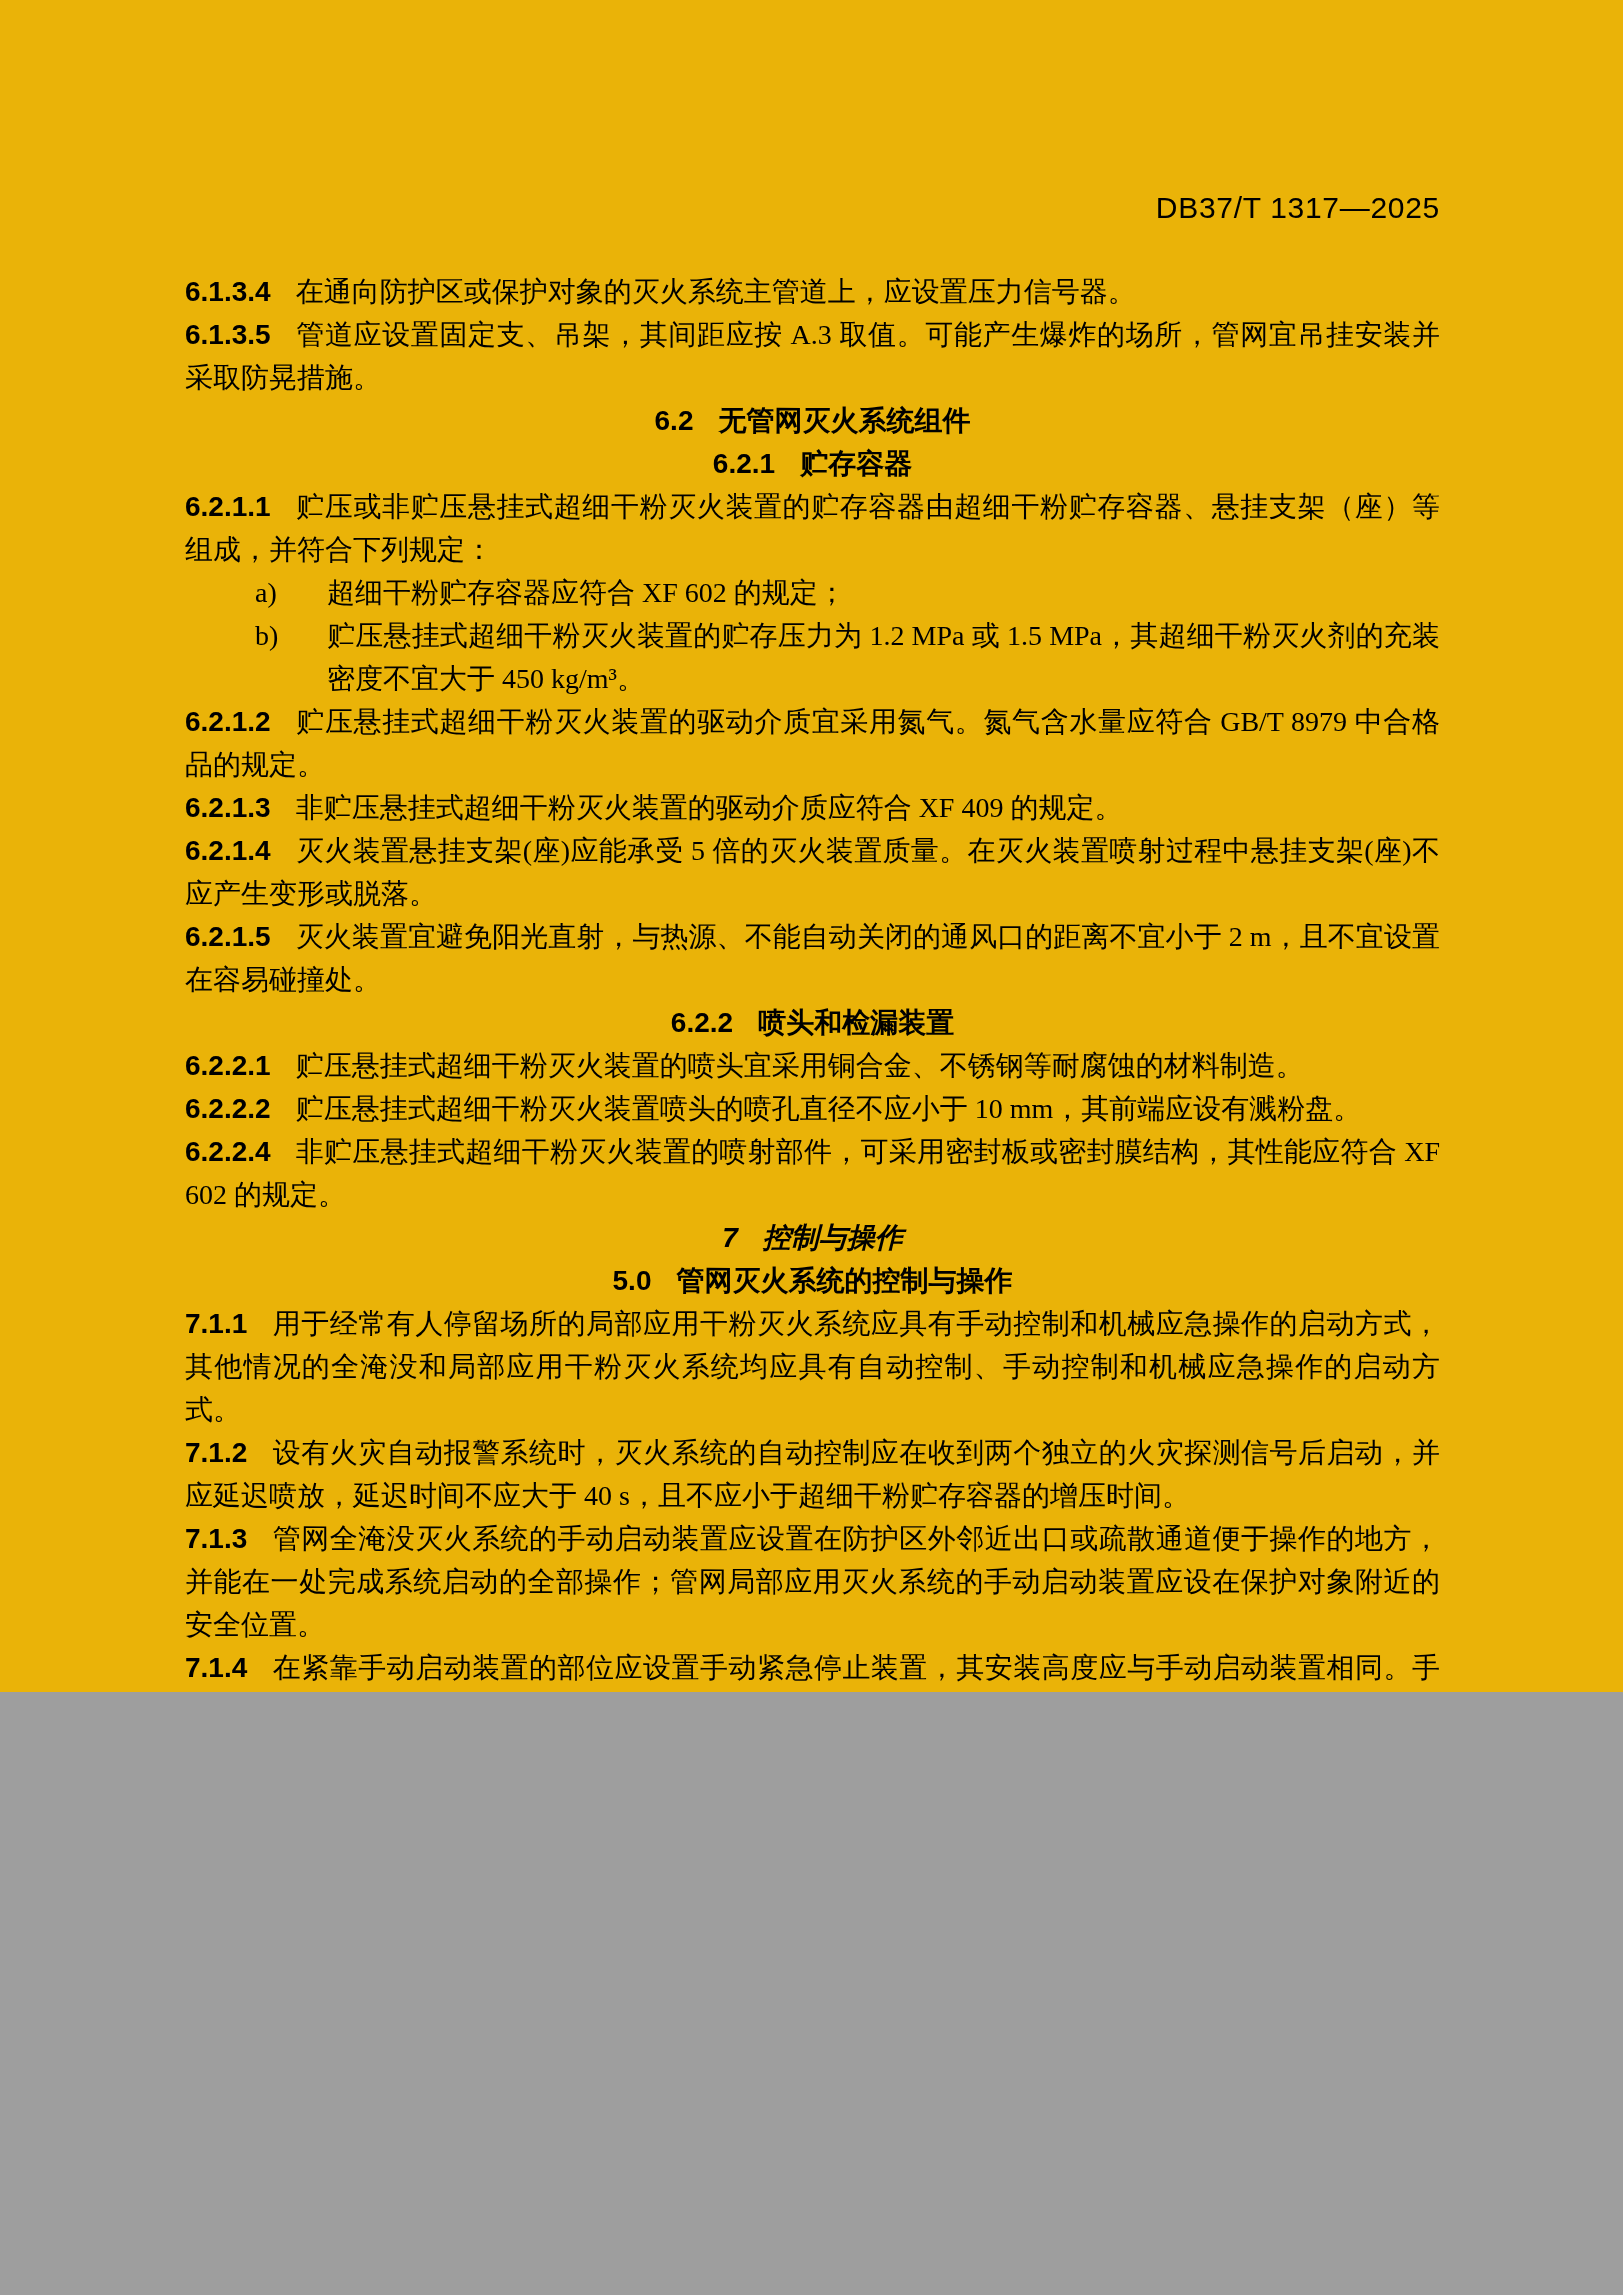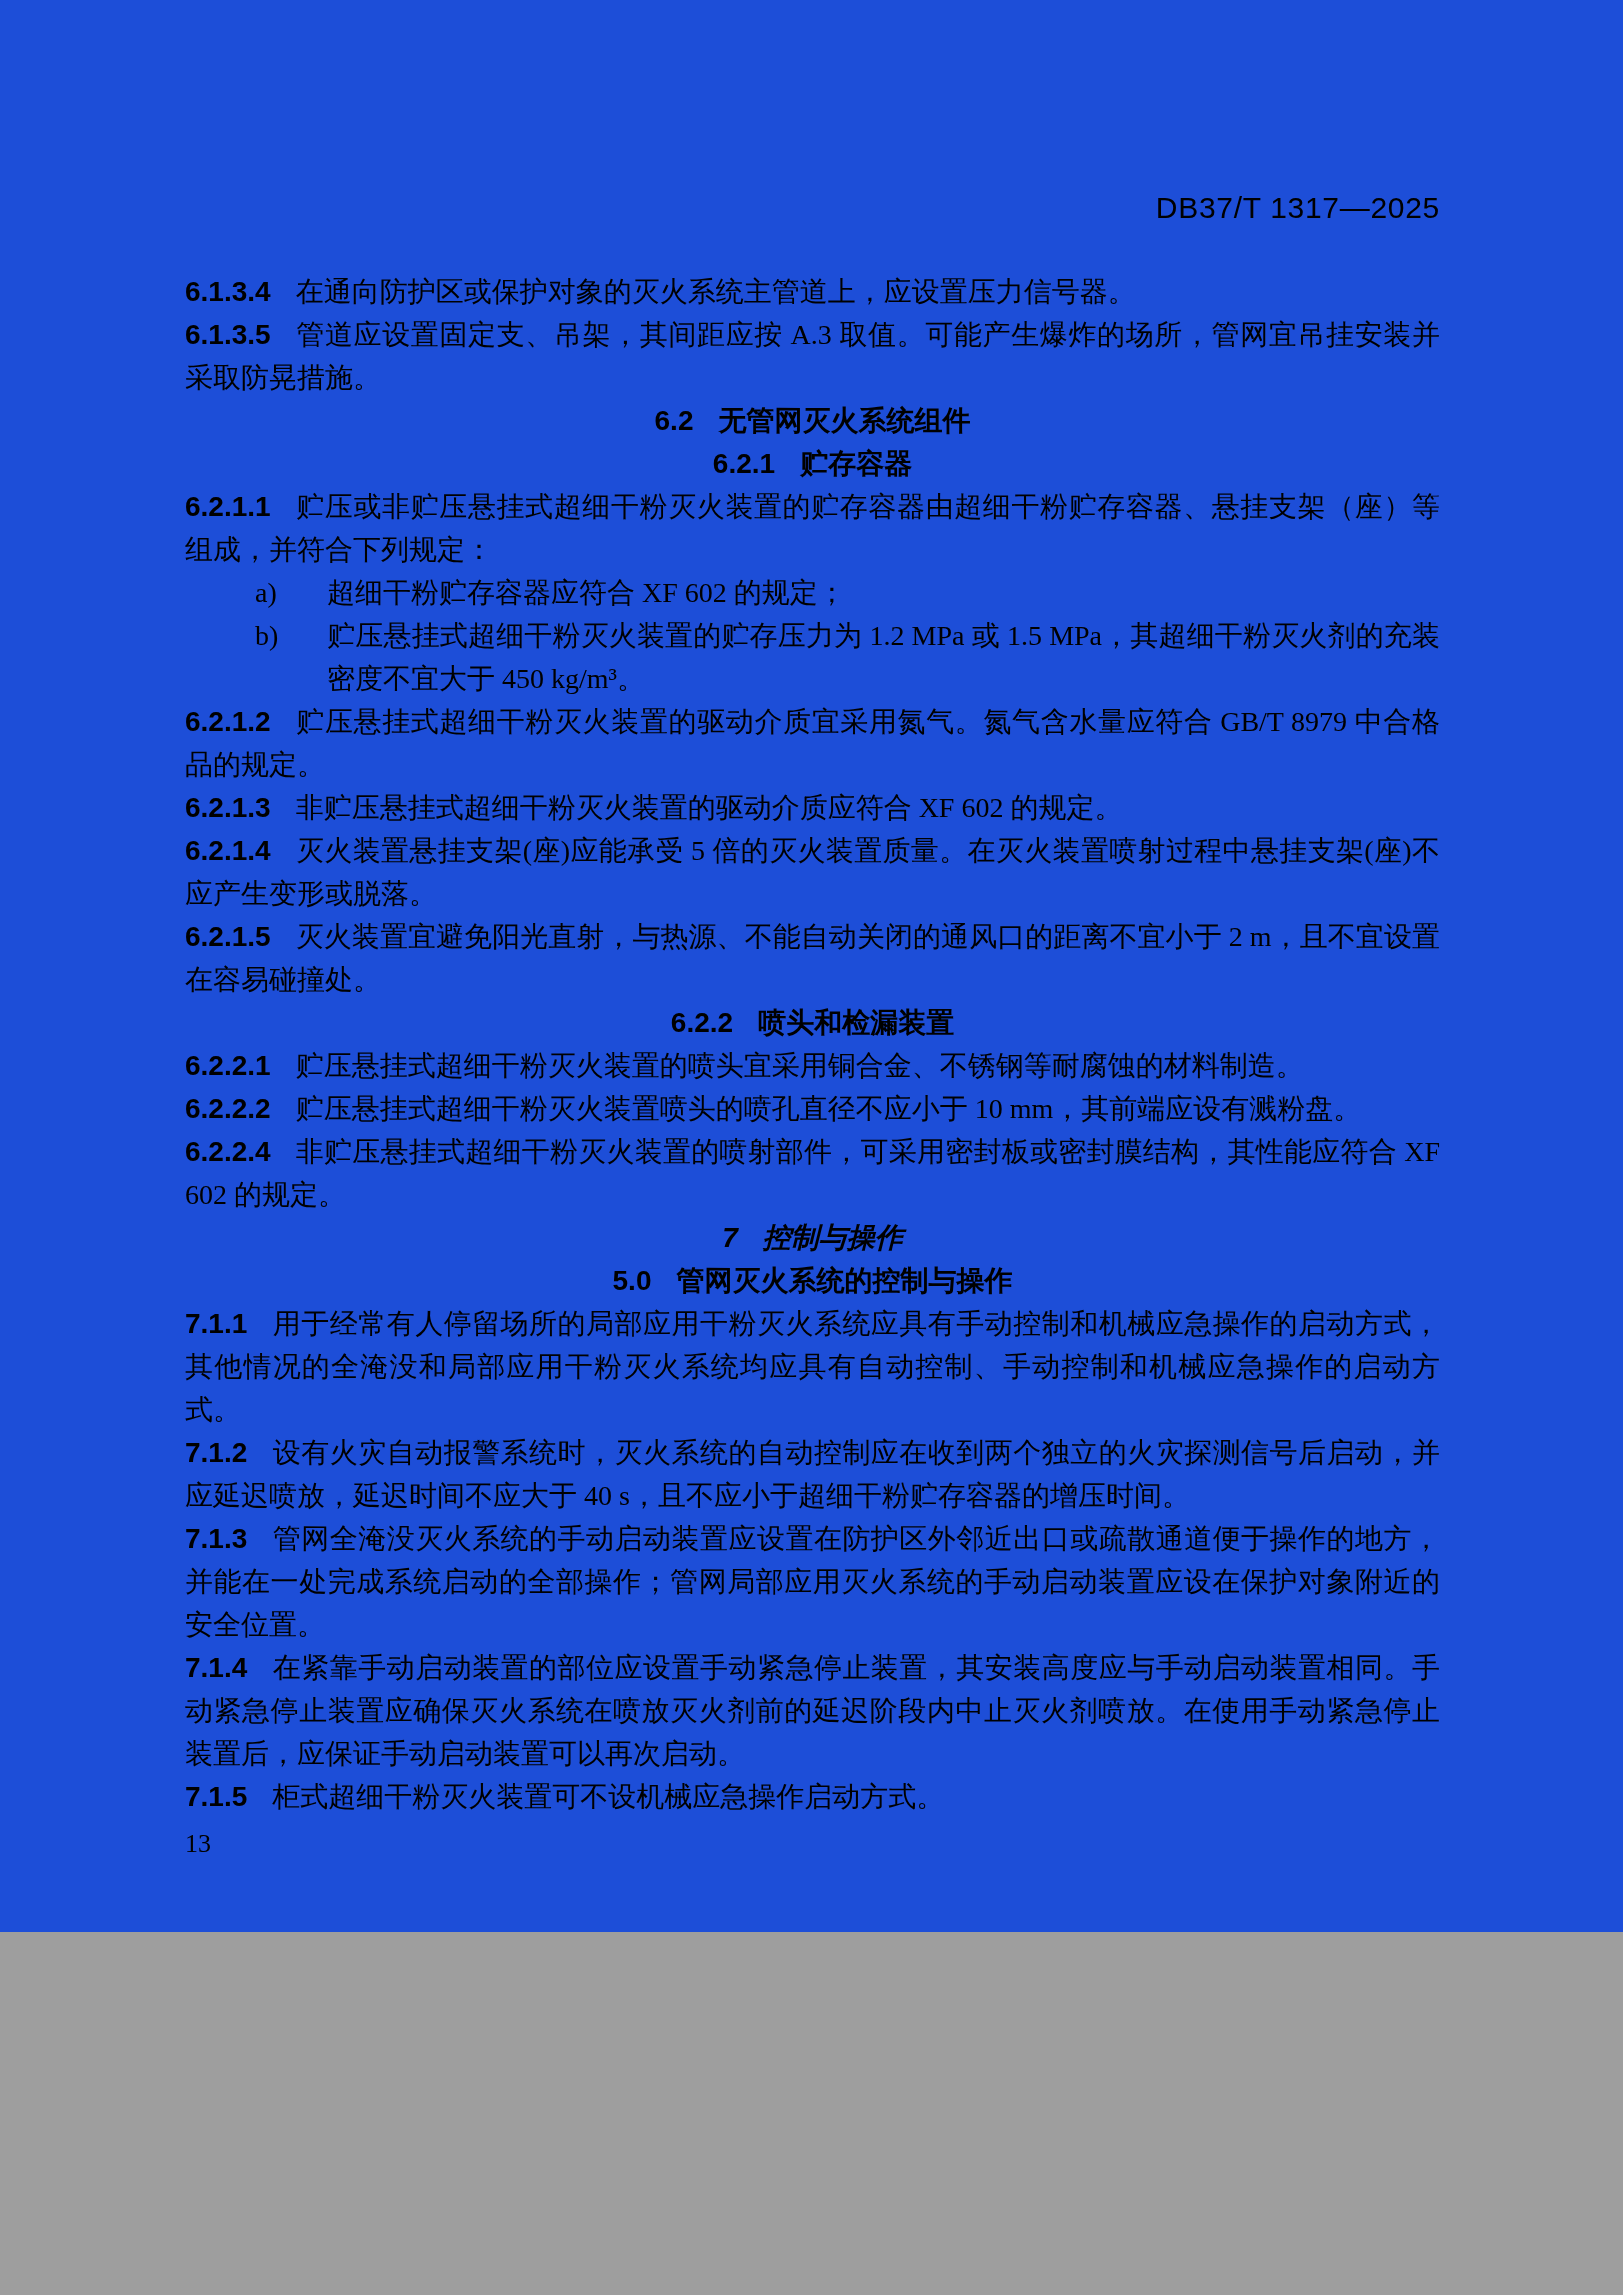--- a/index.html
+++ b/index.html
@@ -1,19 +1,19 @@
 <!DOCTYPE html>
 <html style="font-size:10.5px"><head>
 <meta charset="utf-8">
 <style>
   html,body{margin:0;padding:0;background:#9e9e9e;}
   .page{
     position:relative;
-    width:1623px;height:1932px;
-    background:#1d4ed8;
+    width:1623px;height:1692px;
+    background:#eab308;
     box-sizing:border-box;
     padding:0 183px 0 185px;
     overflow:hidden;
     color:#000;
   }
   .doc-header{
     margin-top:193px;
     text-align:right;
     font-family:"Liberation Sans","DejaVu Sans",sans-serif;
     font-size:30px;
@@ -75,21 +75,21 @@
     <p class="heading h3"><span class="num">6.2.1</span><span>贮存容器</span></p>
 
     <p class="clause"><span class="num">6.2.1.1</span><span>贮压或非贮压悬挂式超细干粉灭火装置的贮存容器由超细干粉贮存容器、悬挂支架（座）等组成，并符合下列规定：</span></p>
 
     <p class="list-item"><span class="marker">a)</span><span>超细干粉贮存容器应符合 XF 602 的规定；</span></p>
 
     <p class="list-item"><span class="marker">b)</span><span>贮压悬挂式超细干粉灭火装置的贮存压力为 1.2 MPa 或 1.5 MPa，其超细干粉灭火剂的充装密度不宜大于 450 kg/m³。</span></p>
 
     <p class="clause"><span class="num">6.2.1.2</span><span>贮压悬挂式超细干粉灭火装置的驱动介质宜采用氮气。氮气含水量应符合 GB/T 8979 中合格品的规定。</span></p>
 
-    <p class="clause"><span class="num">6.2.1.3</span><span>非贮压悬挂式超细干粉灭火装置的驱动介质应符合 XF 602 的规定。</span></p>
+    <p class="clause"><span class="num">6.2.1.3</span><span>非贮压悬挂式超细干粉灭火装置的驱动介质应符合 XF 409 的规定。</span></p>
 
     <p class="clause"><span class="num">6.2.1.4</span><span>灭火装置悬挂支架(座)应能承受 5 倍的灭火装置质量。在灭火装置喷射过程中悬挂支架(座)不应产生变形或脱落。</span></p>
 
     <p class="clause"><span class="num">6.2.1.5</span><span>灭火装置宜避免阳光直射，与热源、不能自动关闭的通风口的距离不宜小于 2 m，且不宜设置在容易碰撞处。</span></p>
 
     <p class="heading h3"><span class="num">6.2.2</span><span>喷头和检漏装置</span></p>
 
     <p class="clause"><span class="num">6.2.2.1</span><span>贮压悬挂式超细干粉灭火装置的喷头宜采用铜合金、不锈钢等耐腐蚀的材料制造。</span></p>
 
     <p class="clause"><span class="num">6.2.2.2</span><span>贮压悬挂式超细干粉灭火装置喷头的喷孔直径不应小于 10 mm，其前端应设有溅粉盘。</span></p>

